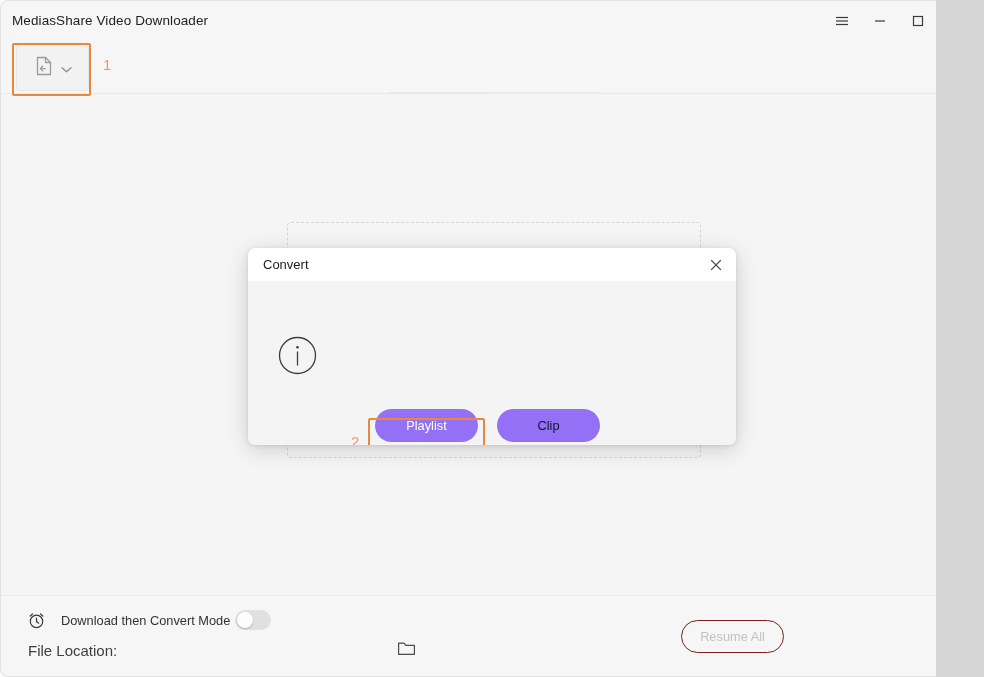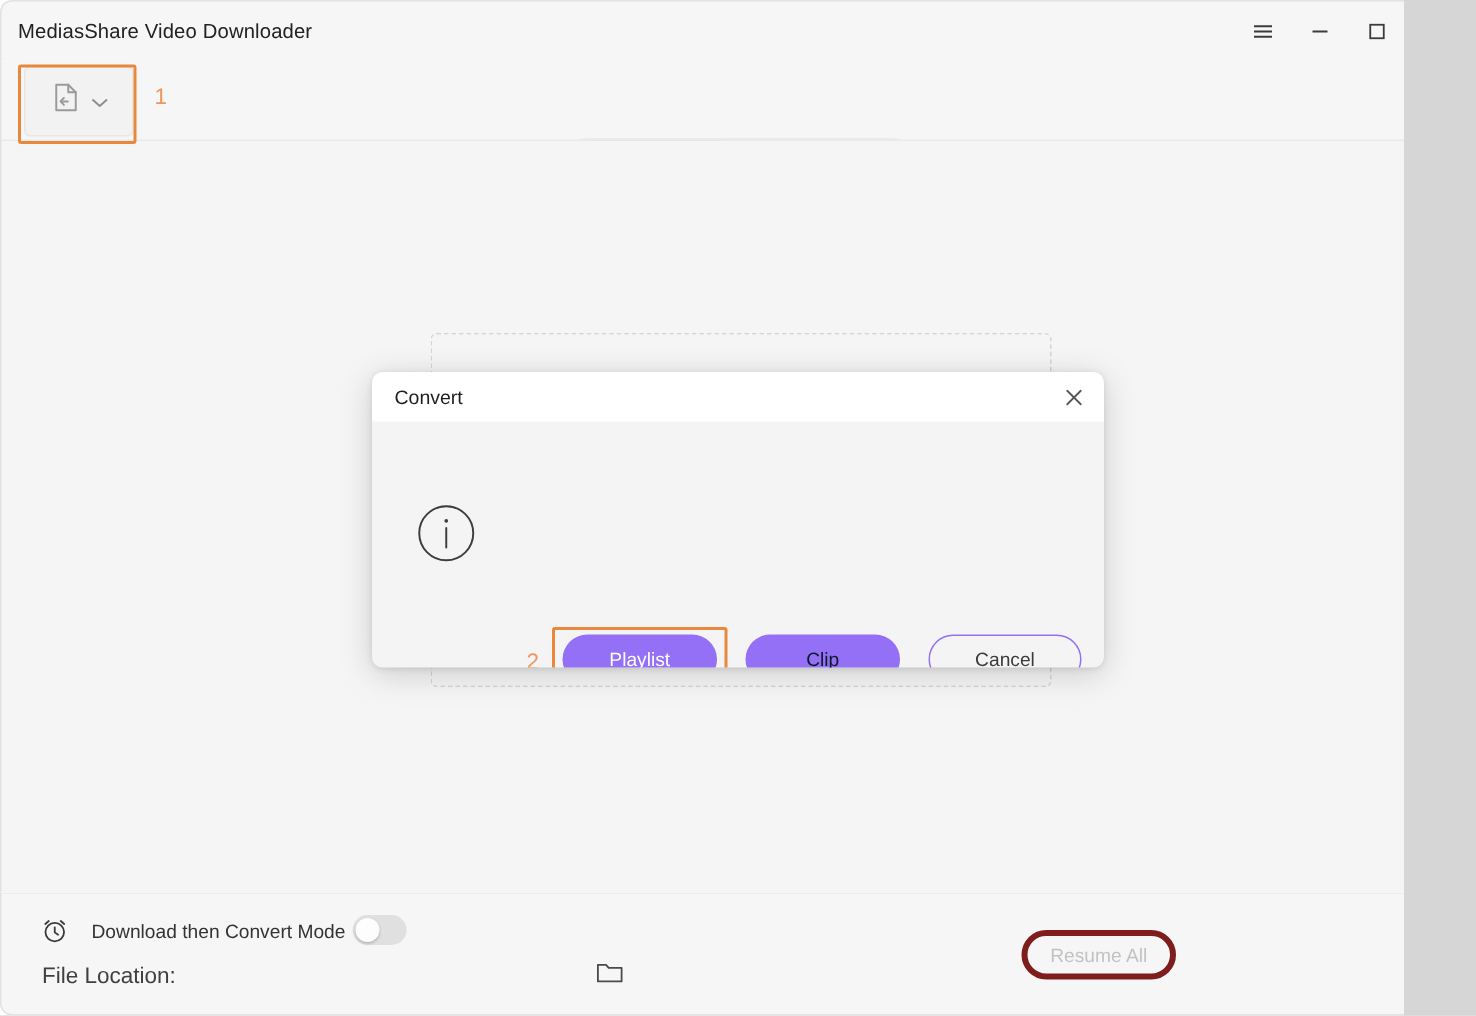--- a/index.html
+++ b/index.html
@@ -272,21 +272,21 @@
     justify-content: center;
     font-size: 12.8px;
     box-sizing: border-box;
     white-space: nowrap;
   }
   .resume-all {
     right: 152px;
     top: 620px;
     width: 103px;
     background: #f6f6f6;
-    border: 4px solid #7f1d1d;
+    border: 1px solid #7f1d1d;
     color: #c2c2c2;
   }
   .pause-all {
     right: 18px;
     top: 620px;
     width: 116px;
     background: #e6e6e6;
     border: 1px solid #e6e6e6;
     color: #b4b4b4;
   }
@@ -352,21 +352,21 @@
   }
   .marker-2 {
     position: absolute;
     left: 103px;
     top: 152px;
     font-size: 15px;
     color: #f0965a;
   }
   .dlg-btn {
     position: absolute;
-    top: 142px;
+    top: 128px;
     height: 33px;
     border-radius: 17px;
     display: flex;
     align-items: center;
     justify-content: center;
     font-size: 12.8px;
     box-sizing: border-box;
     text-align: right;
   }
   .btn-playlist {
@@ -512,21 +512,20 @@
         <svg width="39" height="39" viewBox="0 0 39 39" fill="none" stroke="currentColor" stroke-width="1.3" stroke-linecap="round">
           <circle cx="19.5" cy="19.5" r="18"></circle>
           <circle cx="19.5" cy="11.2" r="1.25" fill="currentColor" stroke="none"></circle>
           <line x1="19.5" y1="16" x2="19.5" y2="29"></line>
         </svg>
       </div>
 
       <div class="marker-2">2</div>
       <div class="dlg-btn btn-playlist">Playlist</div>
       <div class="dlg-btn btn-clip">Clip</div>
-      <div class="dlg-btn btn-cancel">Cancel</div>
       <div class="hl-2"></div>
     </div>
   </div>
 
   <div class="hl-1"></div>
   <div class="marker-1">1</div>
 
 </div>
 
 </body></html>

